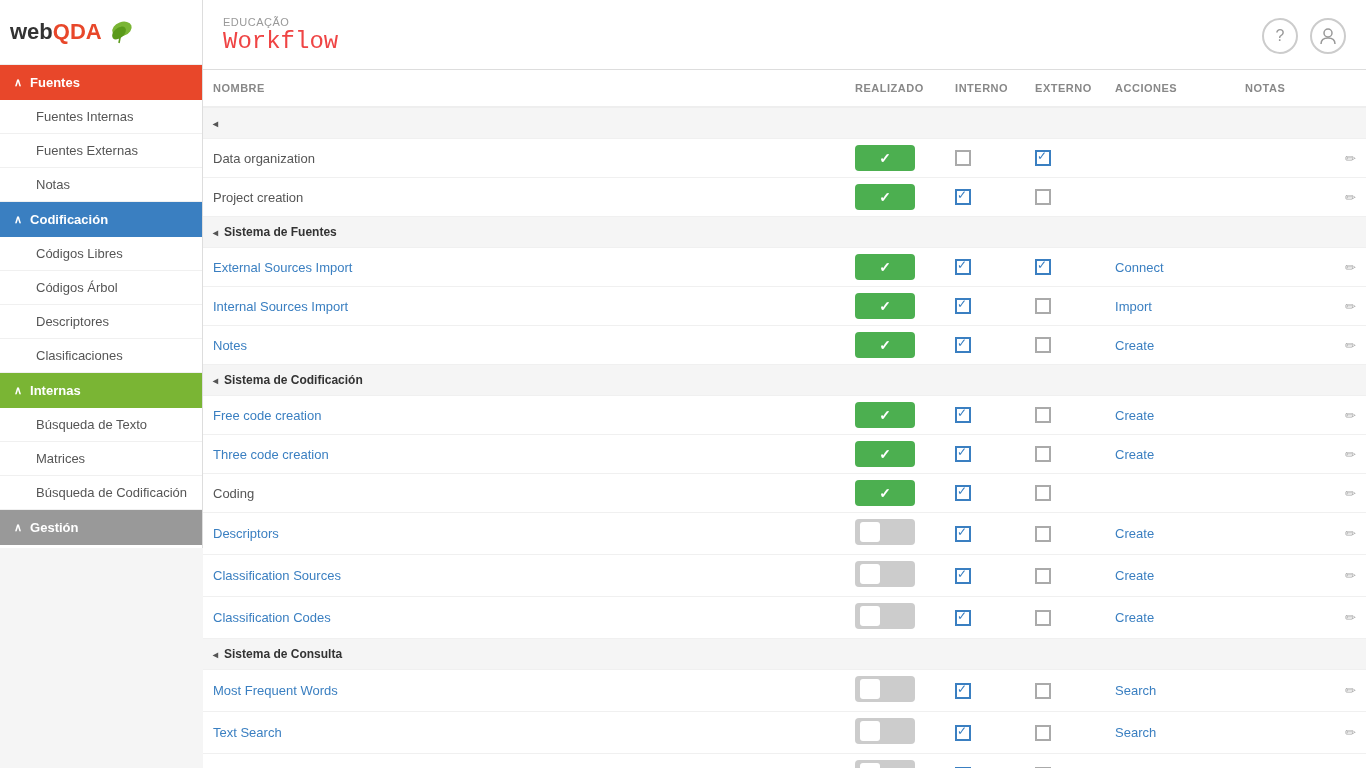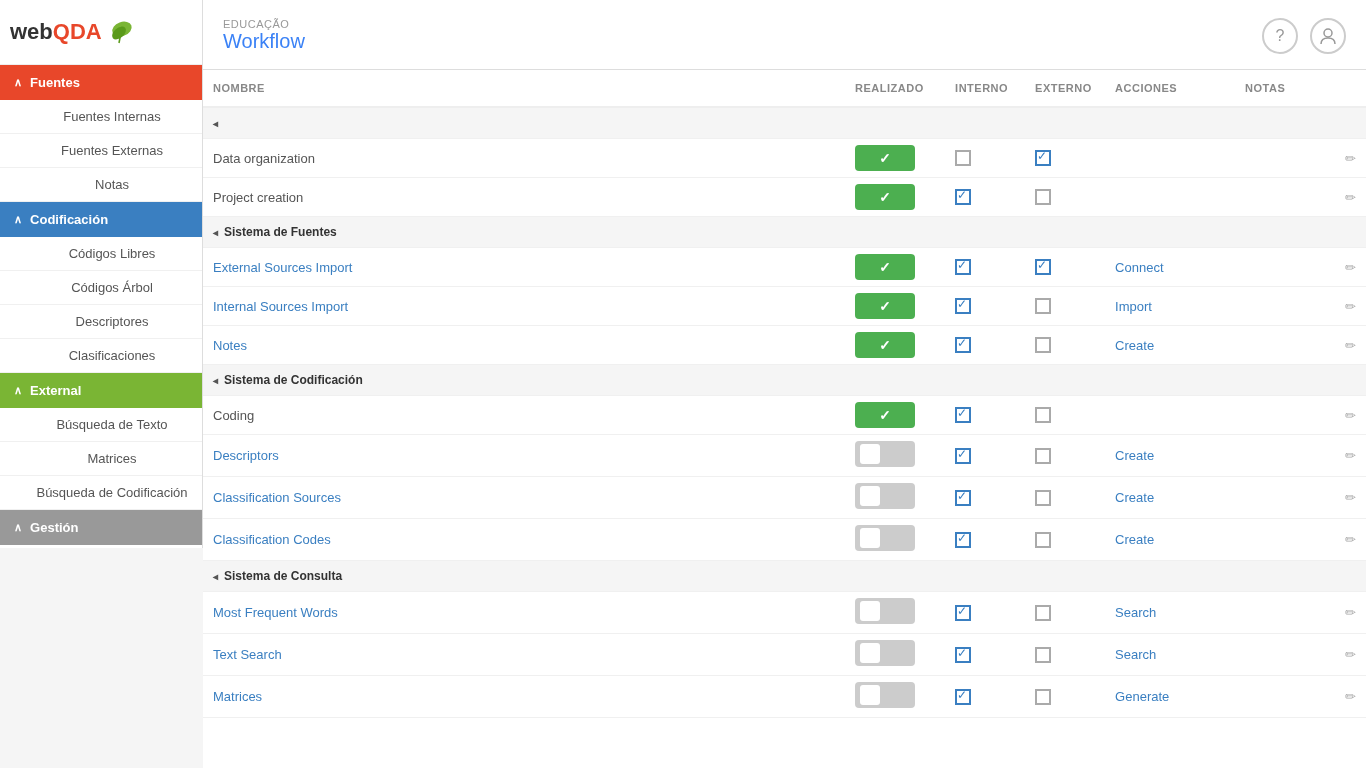--- a/index.html
+++ b/index.html
@@ -8,21 +8,20 @@
     
     #sidebar {
       width: 203px;
       min-width: 203px;
       background: #a16207;
       display: flex;
       flex-direction: column;
       height: 548px;
       overflow-y: auto;
       border-right: 1px solid #ddd;
-      text-align: center;
     }
     .sidebar-section-header {
       display: flex;
       align-items: center;
       padding: 10px 14px;
       color: #fff;
       font-weight: bold;
       font-size: 13px;
       cursor: pointer;
     }
@@ -61,23 +60,24 @@
       min-height: 70px;
     }
     .header-title-block {}
     .header-subtitle {
       font-size: 11px;
       color: #999;
       text-transform: uppercase;
       letter-spacing: 0.5px;
     }
     .header-title {
-      font-size: 20px;
-      color: #3b82f6;
+      font-size: 24px;
+      color: #ef4444;
       font-weight: normal;
+      font-family: Liberation Mono, monospace;
     }
     .header-icons { display: flex; align-items: center; gap: 12px; }
     .header-icon-circle {
       width: 36px; height: 36px;
       border: 2px solid #ccc;
       border-radius: 50%;
       display: flex; align-items: center; justify-content: center;
       color: #999; font-size: 16px; cursor: pointer;
     }
 
@@ -232,21 +232,21 @@
       <div class="sidebar-section-header codificacion">
         <span class="arrow">∧</span>
         <span>Codificación</span>
       </div>
       <div class="sidebar-item">Códigos Libres</div>
       <div class="sidebar-item">Códigos Árbol</div>
       <div class="sidebar-item">Descriptores</div>
       <div class="sidebar-item">Clasificaciones</div>
       <div class="sidebar-section-header consulta">
         <span class="arrow">∧</span>
-        <span>External</span>
+        <span>Internas</span>
       </div>
       <div class="sidebar-item">Búsqueda de Texto</div>
       <div class="sidebar-item">Matrices</div>
       <div class="sidebar-item">Búsqueda de Codificación</div>
       <div class="sidebar-section-header gestion">
         <span class="arrow">∧</span>
         <span>Gestión</span>
       </div>
       <div class="sidebar-item">Usuarios</div>
       <div class="sidebar-item">Diario de Bordo</div>
@@ -331,20 +331,38 @@
       <td><span class="cb-checked"></span></td>
       <td><span class="cb-unchecked"></span></td>
       <td><span class="action-link">Create</span></td>
       <td></td>
       <td><span class="edit-icon">✏</span></td>
     </tr>
           <tr class="section-row">
             <td colspan="7"><span class="collapse-arrow">◂</span><strong>Sistema de Codificación</strong></td>
           </tr>
           <tr>
+      <td><span class="row-name">Free code creation</span></td>
+      <td><span class="toggle-on"></span></td>
+      <td><span class="cb-checked"></span></td>
+      <td><span class="cb-unchecked"></span></td>
+      <td><span class="action-link">Create</span></td>
+      <td></td>
+      <td><span class="edit-icon">✏</span></td>
+    </tr>
+          <tr>
+      <td><span class="row-name">Three code creation</span></td>
+      <td><span class="toggle-on"></span></td>
+      <td><span class="cb-checked"></span></td>
+      <td><span class="cb-unchecked"></span></td>
+      <td><span class="action-link">Create</span></td>
+      <td></td>
+      <td><span class="edit-icon">✏</span></td>
+    </tr>
+          <tr>
       <td><span class="row-name dark">Coding</span></td>
       <td><span class="toggle-on"></span></td>
       <td><span class="cb-checked"></span></td>
       <td><span class="cb-unchecked"></span></td>
       <td></td>
       <td></td>
       <td><span class="edit-icon">✏</span></td>
     </tr>
           <tr>
       <td><span class="row-name">Descriptors</span></td>

